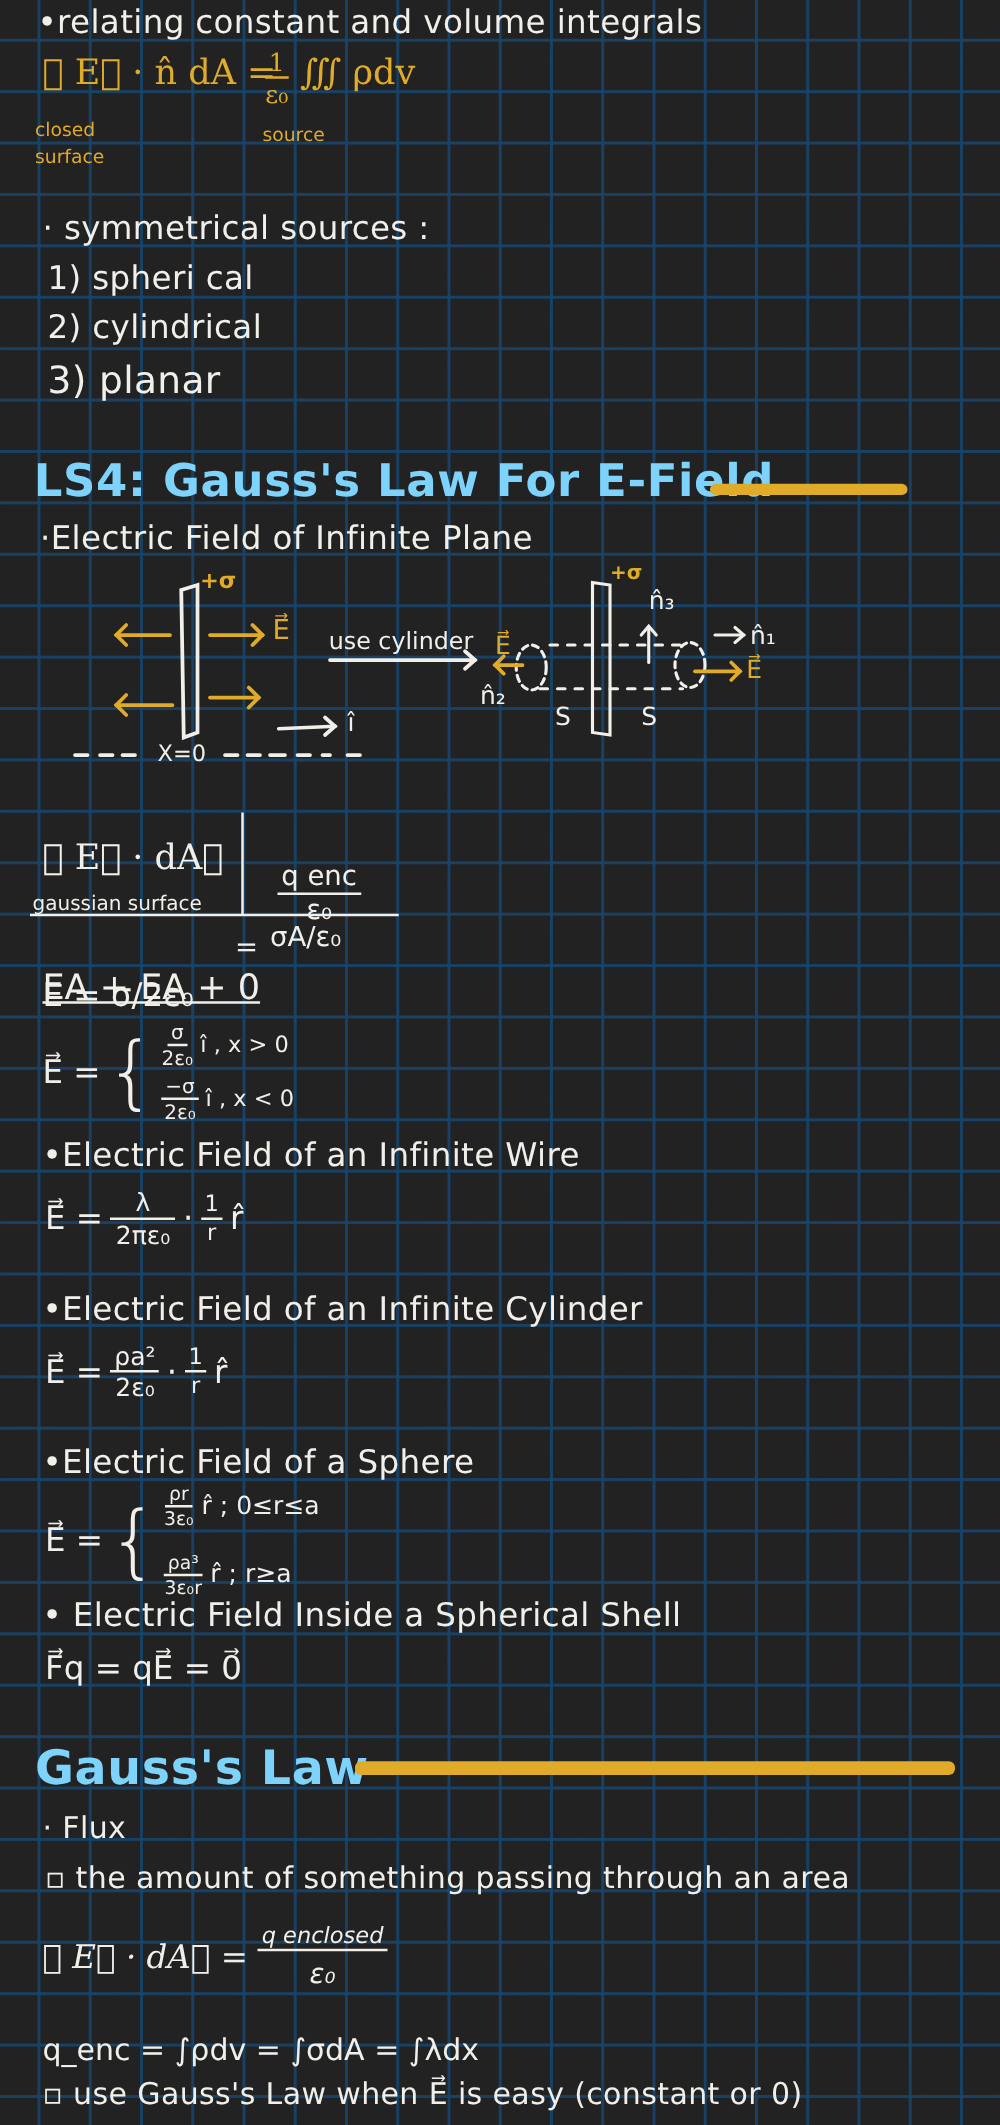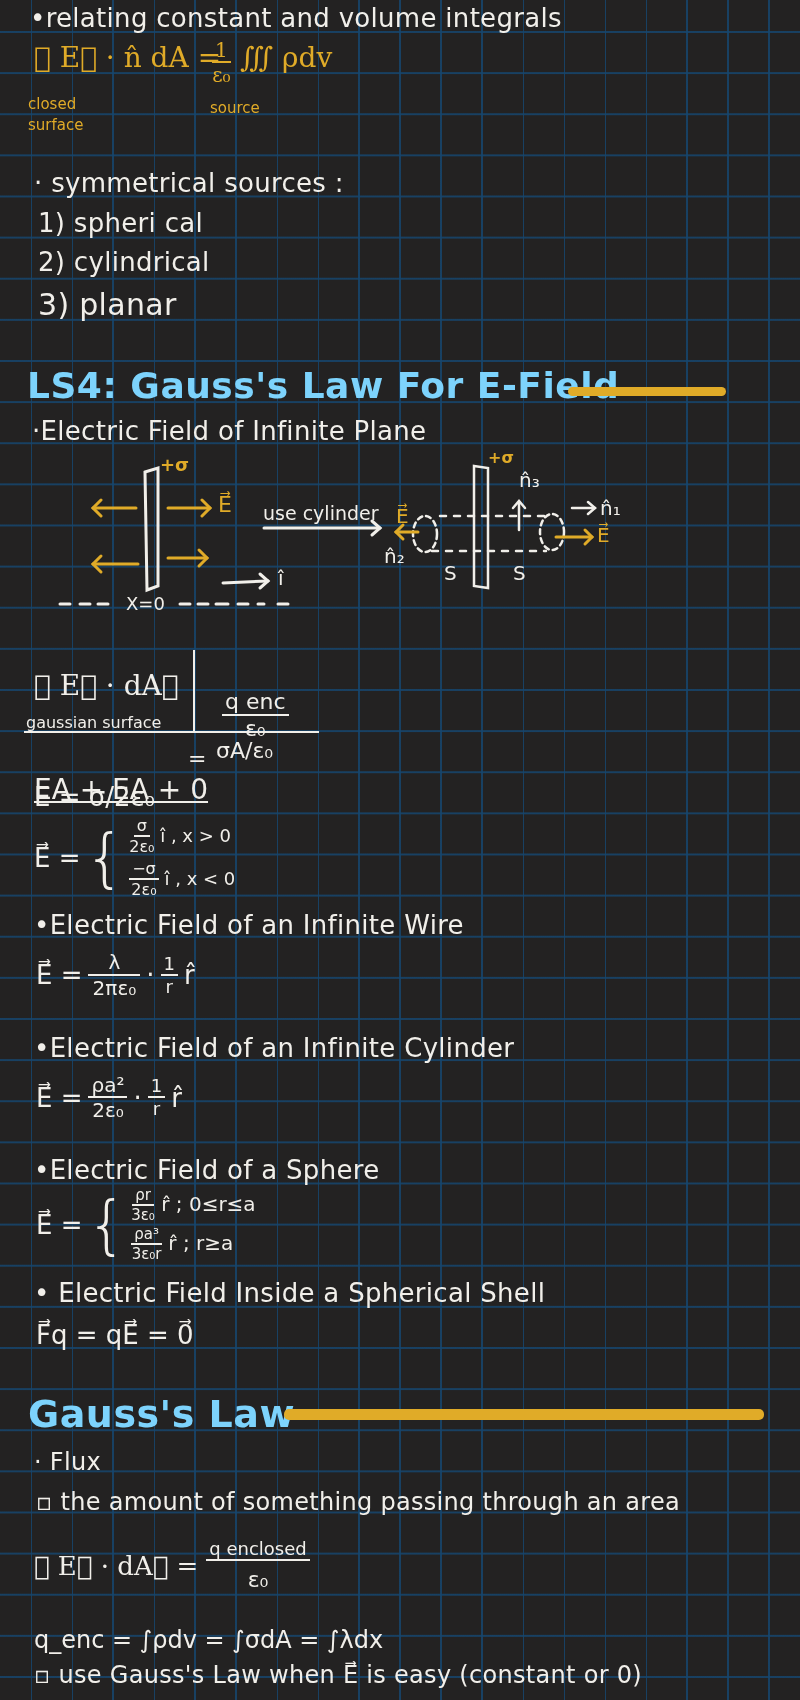--- a/index.html
+++ b/index.html
@@ -178,21 +178,21 @@
       <span class="num">1</span>
       <span class="den">r</span>
     </span>
   <span>r̂</span>
 </div>
 
 <div class="t w note" style="left:34px;top:1157px;">•Electric Field of a Sphere</div>
 <div class="t w" style="left:36px;top:1188px;font-size:26px;display:flex;align-items:center;gap:4px;">
   <span>E⃗ =</span>
   <span class="brace">{</span>
-  <span class="cases" style="font-size:20px;gap:4px;">
+  <span class="cases" style="font-size:20px;gap:20px;">
     <span>
       <span class="frac" style="font-size:15px;">
           <span class="num">ρr</span>
           <span class="den">3ε₀</span>
         </span>
       <span>r̂ ; 0≤r≤a</span>
     </span>
     <span>
       <span class="frac" style="font-size:15px;">
           <span class="num">ρa³</span>
@@ -205,21 +205,21 @@
 
 <div class="t w note" style="left:34px;top:1280px;">• Electric Field Inside a Spherical Shell</div>
 <div class="t w" style="left:36px;top:1322px;font-size:26px;">F⃗q = qE⃗ = 0⃗</div>
 
 <div class="t heading" style="left:28px;top:1395px;font-size:38px;">Gauss's Law</div>
 <div class="rule" style="left:284px;top:1409px;width:480px;height:11px;"></div>
 
 <div class="t w note" style="left:34px;top:1450px;font-size:24px;">· Flux</div>
 <div class="t w note" style="left:36px;top:1490px;font-size:24px;">▫ the amount of something passing through an area</div>
 
-<div class="t w" style="left:34px;top:1540px;font-size:26px;display:flex;align-items:center;gap:8px;">
+<div class="t w" style="left:34px;top:1540px;font-size:26px;display:flex;align-items:center;gap:8px;font-style:italic;">
   <span class="math">∯ E⃗ · dA⃗ =</span>
   <span class="frac" style="font-size:18px;">
       <span class="num">q enclosed</span>
       <span class="den" style="padding-top:8px;font-size:22px;">ε₀</span>
     </span>
 </div>
 
 <div class="t w" style="left:34px;top:1628px;font-size:24px;">q_enc = ∫ρdv = ∫σdA = ∫λdx</div>
 <div class="t w note" style="left:34px;top:1663px;font-size:24px;">▫ use Gauss's Law when E⃗ is easy (constant or 0)</div>
 

